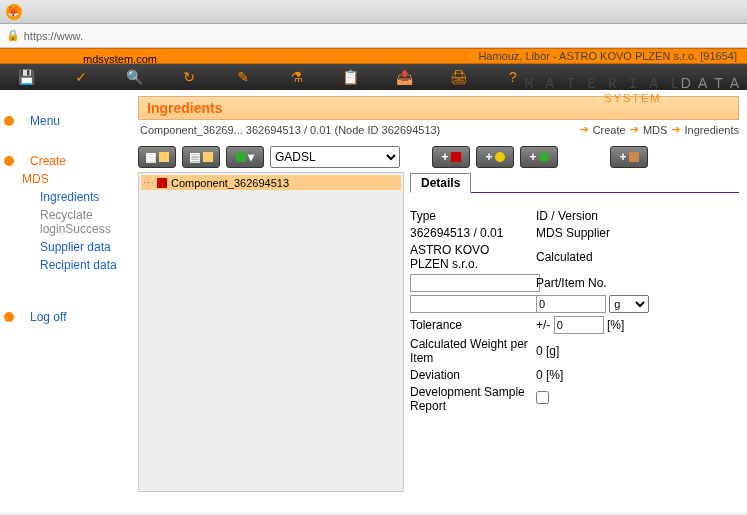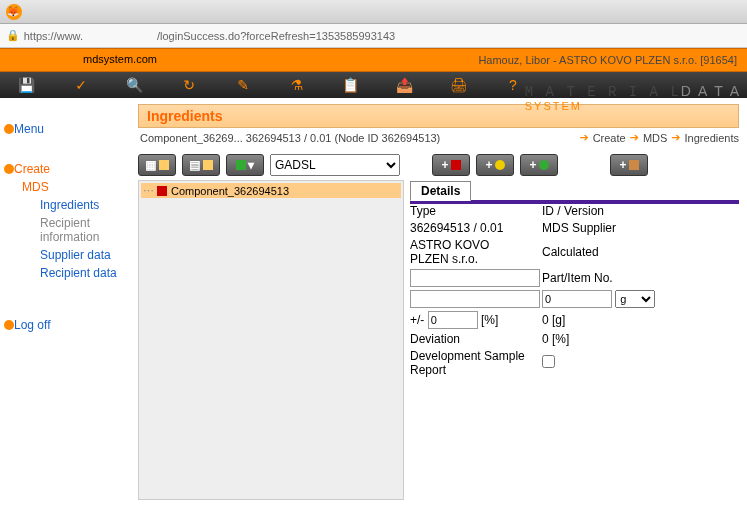--- a/index.html
+++ b/index.html
@@ -5,32 +5,32 @@
 * { box-sizing: border-box; margin: 0; padding: 0; font-family: Arial, sans-serif; }
 body { background: #f0f0f0; width: 747px; height: 515px; overflow: hidden; }
 
 .titlebar { background: linear-gradient(#e8e8e8, #d0d0d0); height: 24px; display: flex; align-items: center; padding: 0 6px; font-size: 12px; border-bottom: 1px solid #aaa; }
 .titlebar .ff-icon { width: 16px; height: 16px; background: #ff9500; border-radius: 50%; margin-right: 6px; display: inline-flex; align-items: center; justify-content: center; font-size: 10px; color: #003366; }
 
 .urlbar { background: #f8f8f8; height: 24px; display: flex; align-items: center; padding: 0 6px; font-size: 11px; color: #666; border-bottom: 1px solid #ccc; }
 .urlbar .lock { margin-right: 4px; color: #888; }
 .urlbar .domain { color: #000; margin-top: 46px; }
 
-.userbar { background: #ff8800; height: 24px; display: flex; align-items: center; justify-content: flex-end; padding: 0 10px; font-size: 11px; color: #444; border-top: 1px solid #cc6600; border-bottom: 1px solid #cc6600; }
+.userbar { background: #ff8800; height: 16px; display: flex; align-items: center; justify-content: flex-end; padding: 0 10px; font-size: 11px; color: #444; border-top: 1px solid #cc6600; border-bottom: 1px solid #cc6600; }
 
 .iconbar { background: linear-gradient(#444, #222); height: 26px; display: flex; align-items: center; position: relative; }
 .iconbar .tbtn { width: 54px; height: 26px; display: flex; align-items: center; justify-content: center; color: #ff8800; font-size: 14px; cursor: pointer; }
 .iconbar .brand { position: absolute; right: 6px; bottom: -14px; font-size: 14px; letter-spacing: 2px; color: #888; }
 .iconbar .brand .dark { color: #444; font-family: Liberation Mono, monospace; }
-.iconbar .brand .sys { color: #ff8800; display: block; text-align: left; letter-spacing: 2px; font-size: 11px; }
+.iconbar .brand .sys { color: #ff8800; display: block; text-align: center; letter-spacing: 2px; font-size: 11px; }
 
 .main { display: flex; height: calc(515px - 24px - 24px - 18px - 26px); background: #fff; }
 
 .sidebar { width: 130px; background: #fff; padding: 20px 4px 4px 4px; font-size: 12px; color: #1862c7; }
-.sidebar .node { display: flex; align-items: center; gap: 0; margin: 4px 0; cursor: pointer; }
+.sidebar .node { display: flex; align-items: center; gap: 16px; margin: 4px 0; cursor: pointer; }
 .sidebar .dot { width: 10px; height: 10px; background: #ff8800; border-radius: 50%; display: inline-block; flex-shrink: 0; }
 .sidebar .sub { padding-left: 18px; }
 .sidebar .sub .node { color: #1862c7; }
 .sidebar .sub .node.gray { color: #888; }
 
 .content { flex: 1; padding: 6px 8px; }
 .section-head { background: linear-gradient(#ffd9a8, #ffcc88); color: #ff6600; font-weight: bold; padding: 3px 8px; font-size: 14px; border: 1px solid #e0b070; }
 .breadcrumb { font-size: 11px; color: #444; padding: 3px 0 6px 2px; display: flex; align-items: center; }
 .breadcrumb .right { margin-left: auto; display: flex; gap: 4px; align-items: center; }
 .breadcrumb .arrow { color: #ff8800; }
@@ -42,43 +42,42 @@
 .sel { height: 22px; font-size: 12px; width: 130px; }
 
 .workarea { display: flex; gap: 6px; }
 .tree { width: 266px; height: 320px; background: #eeeeee; border: 1px solid #ccc; font-size: 11px; padding: 2px; }
 .tree .trow { display: flex; align-items: center; gap: 4px; background: #ffcc88; padding: 1px 2px; }
 .tree .tbox { width: 10px; height: 10px; background: #cc0000; display: inline-block; }
 .tree .tdots { color: #888; letter-spacing: -1px; }
 
 .details { flex: 1; font-size: 12px; }
 .tab { display: inline-block; border: 1px solid #888; border-bottom: 1px solid #fff; padding: 2px 10px; font-weight: bold; background: #fff; position: relative; top: 1px; }
-.tabline { border-bottom: 4px solid #4c1d95; margin-bottom: 0; }
-.dgrid { display: grid; grid-template-columns: 120px 1fr; gap: 3px 12px; font-size: 12px; align-items: center; }
+.tabline { border-bottom: 1px solid #4c1d95; margin-bottom: 16px; }
+.dgrid { display: grid; grid-template-columns: 120px 1fr; gap: 3px 6px; font-size: 12px; align-items: center; }
 .dgrid input[type=text] { width: 130px; height: 18px; font-size: 11px; border: 1px solid #999; padding: 0 2px; }
 .dgrid input.short { width: 70px; }
 .dgrid input.tiny { width: 50px; }
 .layers-icon { display: inline-block; width: 14px; height: 10px; position: relative; }
 .layers-icon::before, .layers-icon::after { content: ""; position: absolute; width: 12px; height: 4px; background: #666; transform: skewX(-20deg); }
 .layers-icon::before { top: 0; left: 0; }
 .layers-icon::after { top: 5px; left: 2px; }
 .unit-sel { width: 40px; height: 18px; font-size: 11px; }
 </style>
 </head>
 <body>
 
 <div class="titlebar">
   <span class="ff-icon">🦊</span>
 </div>
 
 <div class="urlbar">
   <span class="lock">🔒</span>
   <span>https://www.</span>
     <span class="domain">mdsystem.com</span>
-    <span>/loginSuccess.do?forceRefresh=1353585993143</span>
 </div>
 
 <div class="userbar">
   <span>Hamouz, Libor  -  ASTRO KOVO PLZEN s.r.o.  [91654]</span>
 </div>
 
 <div class="iconbar">
   <div class="tbtn">💾</div>
   <div class="tbtn">✓</div>
   <div class="tbtn">🔍</div>
@@ -109,21 +108,21 @@
       </div>
     <div class="sub">
       <div class="node" style="color:#ff6600">
           <span>MDS</span>
         </div>
       <div class="sub">
         <div class="node">
             <span>Ingredients</span>
           </div>
         <div class="node gray">
-            <span>Recipient information</span>
+            <span>Recyclate loginSuccess</span>
           </div>
         <div class="node">
             <span>Supplier data</span>
           </div>
         <div class="node">
             <span>Recipient data</span>
           </div>
       </div>
     </div>
     <div style="height:30px"></div>
@@ -208,26 +207,28 @@
           <div><input type="text" value="" style=""></div>
 
           <div>Part/Item No.</div>
           <div><input type="text" value="" style=""></div>
 
           <div>
             <input type="text" class="short" value="0" style="">
             <select class="unit-sel"><option>g</option></select>
           </div>
 
+          <div>Tolerance</div>
           <div>
             <span>+/-</span>
             <input type="text" class="tiny" value="0" style="">
             <span>[%]</span>
           </div>
 
+          <div>Calculated Weight per Item</div>
           <div>0 [g]</div>
 
           <div>Deviation</div>
           <div>0 [%]</div>
 
           <div>Development Sample Report</div>
           <div><input type="checkbox" style=""></div>
         </div>
       </div>
     </div>

